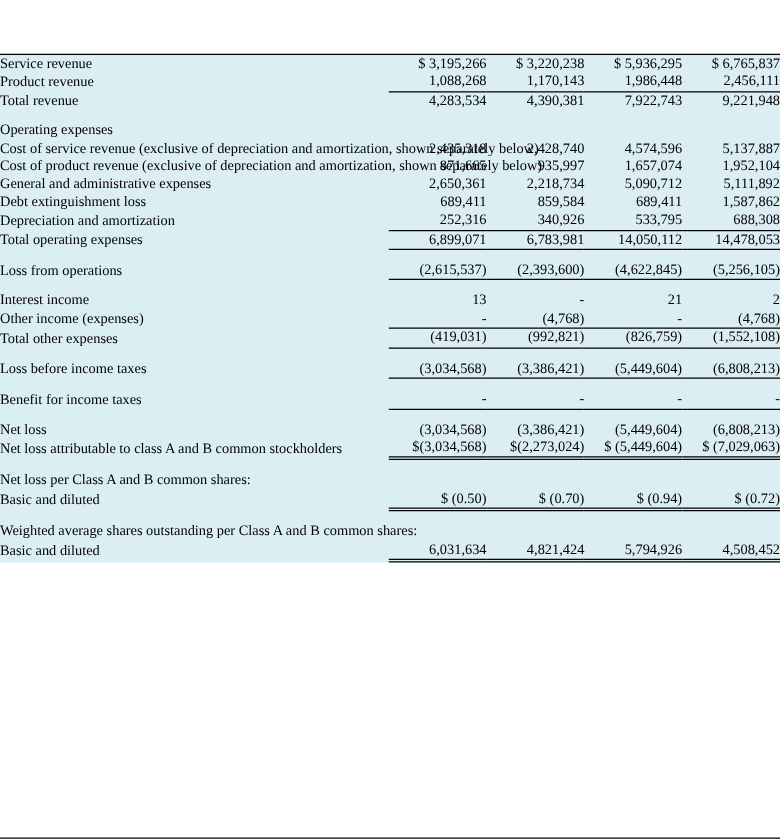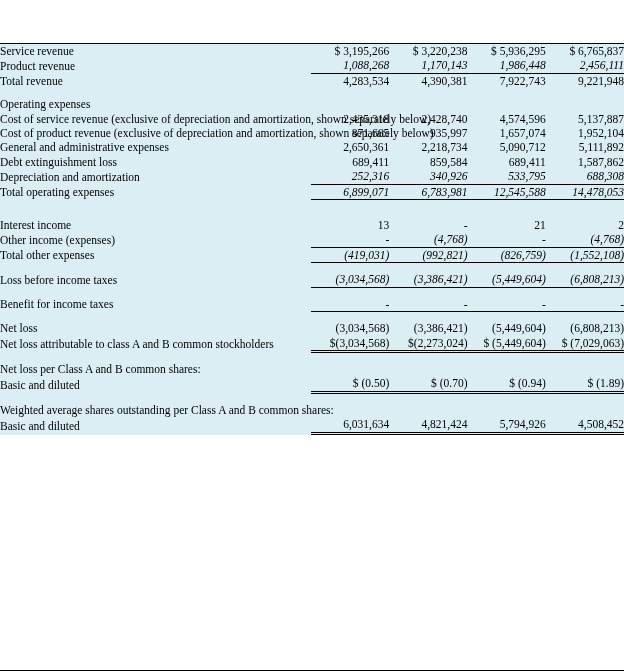--- a/index.html
+++ b/index.html
@@ -49,21 +49,21 @@
   }
   td.num {
     text-align: right;
     padding-right: 5px;
     padding-left: 3px;
   }
   .ind1 { padding-left: 12px; }
   .ind2 { padding-left: 22px; margin-top: 16px; }
 
   tr.spacer td { height: 9px; line-height: 9px; font-size: 1px; }
-  td.botline  { border-bottom: 1px solid #000; font-style: italic; }
+  td.botline  { border-bottom: 1px solid #000; }
   td.dblline  { border-bottom: 3px double #000; text-align: right; }
 
   
   .rule-top {
     position: absolute;
     left: 0; top: 43px; width: 624px; height: 1px;
     background: #000;
   }
   .rule-bottom {
     position: absolute;
@@ -149,25 +149,32 @@
           <td class="label ind1">Depreciation and amortization</td>
           <td class="num botline">252,316</td>
           <td class="num botline">340,926</td>
           <td class="num botline">533,795</td>
           <td class="num botline">688,308</td>
         </tr>
         <tr>
           <td class="label ind2">Total operating expenses</td>
           <td class="num botline">6,899,071</td>
           <td class="num botline">6,783,981</td>
-          <td class="num botline">12,545,588</td>
+          <td class="num botline">14,050,112</td>
           <td class="num botline">14,478,053</td>
         </tr>
         <tr class="spacer">
           <td colspan="5"></td>
+        </tr>
+        <tr>
+          <td class="label ind2">Loss from operations</td>
+          <td class="num botline">(2,615,537)</td>
+          <td class="num botline">(2,393,600)</td>
+          <td class="num botline">(4,622,845)</td>
+          <td class="num botline">(5,256,105)</td>
         </tr>
         <tr class="spacer">
           <td colspan="5"></td>
         </tr>
         <tr>
           <td class="label ind1">Interest income</td>
           <td class="num">13</td>
           <td class="num">-</td>
           <td class="num">21</td>
           <td class="num">2</td>
@@ -231,21 +238,21 @@
           <td class="num"></td>
           <td class="num"></td>
           <td class="num"></td>
           <td class="num"></td>
         </tr>
         <tr>
           <td class="label ind1">Basic and diluted</td>
           <td class="num dblline">$            (0.50)</td>
           <td class="num dblline">$            (0.70)</td>
           <td class="num dblline">$            (0.94)</td>
-          <td class="num dblline">$            (1.89)</td>
+          <td class="num dblline">$            (0.72)</td>
         </tr>
         <tr class="spacer">
           <td colspan="5"></td>
         </tr>
         <tr>
           <td class="label">Weighted average shares outstanding per Class A and B common shares:</td>
           <td class="num"></td>
           <td class="num"></td>
           <td class="num"></td>
           <td class="num"></td>

